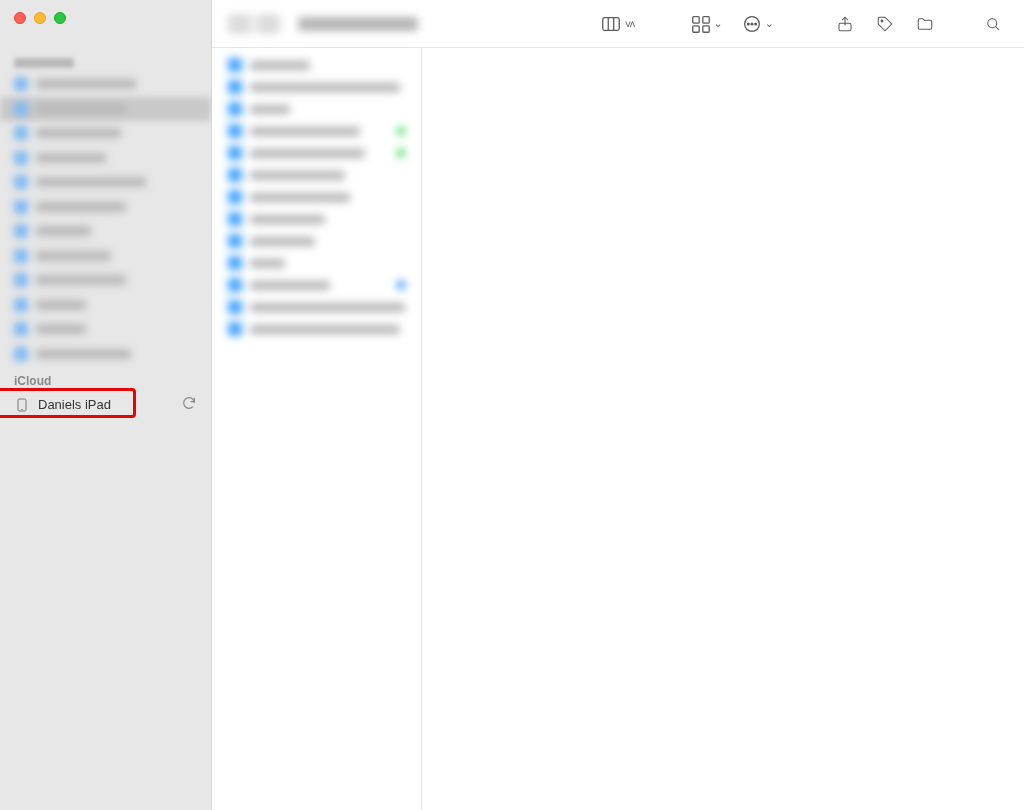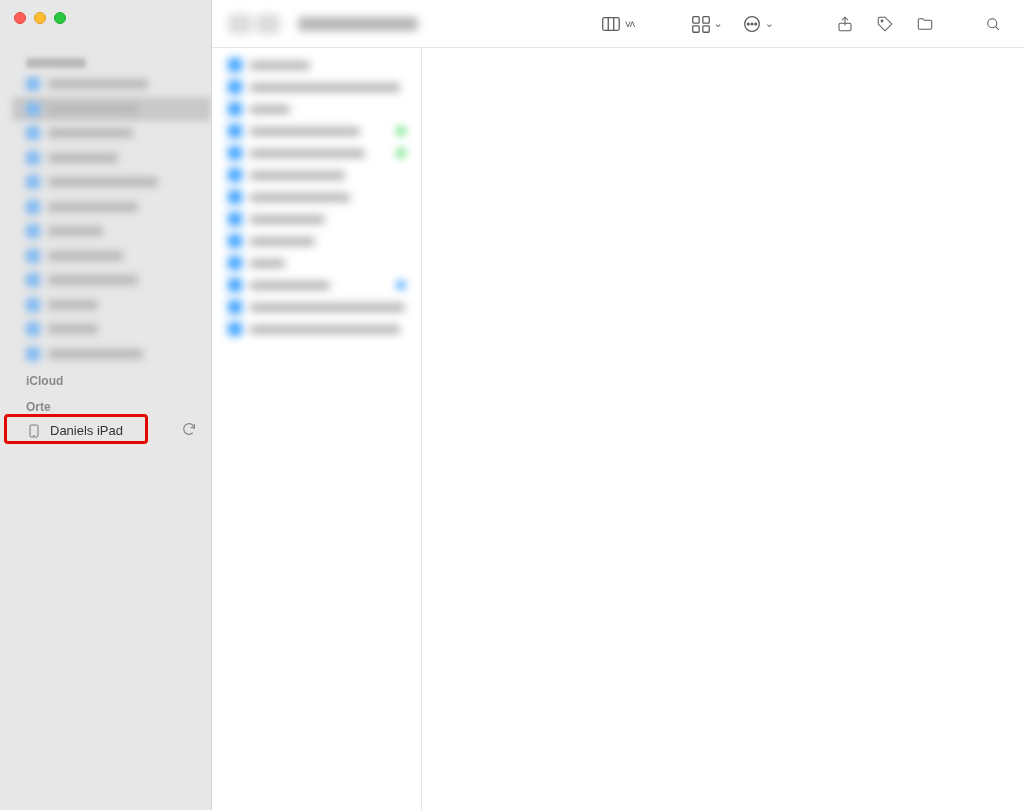--- a/index.html
+++ b/index.html
@@ -6,21 +6,21 @@
     html, body { width: 1024px; height: 810px; font-family: -apple-system, "Helvetica Neue", Arial, sans-serif; font-size: 13px; color: #3a3a3a; overflow: hidden; }
     .window { display: flex; width: 100%; height: 100%; background: #fff; }
     
     .sidebar { width: 212px; background: #e7e7e7; border-right: 1px solid #d5d5d5; display: flex; flex-direction: column; }
     .titlebar { height: 48px; display: flex; align-items: flex-start; padding: 12px 12px 0 14px; }
     .traffic { display: flex; gap: 8px; }
     .traffic-dot { width: 12px; height: 12px; border-radius: 50%; }
     .red { background: #ff5f57; border: 0.5px solid #e24640; }
     .yellow { background: #febc2e; border: 0.5px solid #e1a128; }
     .green { background: #28c840; border: 0.5px solid #21a733; }
-    .sidebar-content { flex: 1; overflow: hidden; padding-bottom: 12px; padding-left: 12px; }
+    .sidebar-content { flex: 1; overflow: hidden; padding-bottom: 12px; }
     .section-label { color: #8a8a8a; font-size: 12px; font-weight: 600; padding: 8px 14px 4px; }
     .sidebar-item { height: 24px; display: flex; align-items: center; gap: 8px; padding: 0 12px 0 14px; margin: 0.5px 0; cursor: default; }
     .sidebar-item.selected { background: #c9c9c9; }
     .sb-icon { width: 16px; height: 16px; display: inline-flex; align-items: center; justify-content: center; color: #0a84ff; }
     .sb-icon.gray { color: #6e6e6e; }
     .sb-text { flex: 1; color: #333; font-size: 13px; white-space: nowrap; overflow: hidden; text-overflow: ellipsis; }
     .sync-icon { width: 16px; height: 16px; color: #8a8a8a; margin-left: auto; }
     .blur-box { background: #b9b9b9; border-radius: 3px; filter: blur(2px); }
     .blur-box.icon { width: 14px; height: 14px; background: #7fb8f3; border-radius: 3px; }
     .blur-box.txt { height: 10px; }
@@ -110,21 +110,20 @@
             <span class="blur-box txt" style="width:50px"></span>
           </div>
           <div class="sidebar-item" style="filter: blur(3px);">
             <span class="blur-box icon"></span>
             <span class="blur-box txt" style="width:95px"></span>
           </div>
         </div>
 
       <div class="section-label">iCloud</div>
 
-      <div class="section-label">Orte</div>
       <div class="sidebar-item" style="position:relative;">
         <span class="sb-icon gray">
           <svg viewBox="0 0 24 24" fill="none" stroke="currentColor" stroke-width="1.4">
               <rect x="6" y="3" width="12" height="18" rx="2"></rect>
               <circle cx="12" cy="19" r="0.5" fill="currentColor"></circle>
             </svg>
         </span>
         <span class="sb-text">Daniels iPad</span>
         <div class="highlight-outline" style="left:-8px; top:-5px; width:144px; height:30px;"></div>
       </div>

